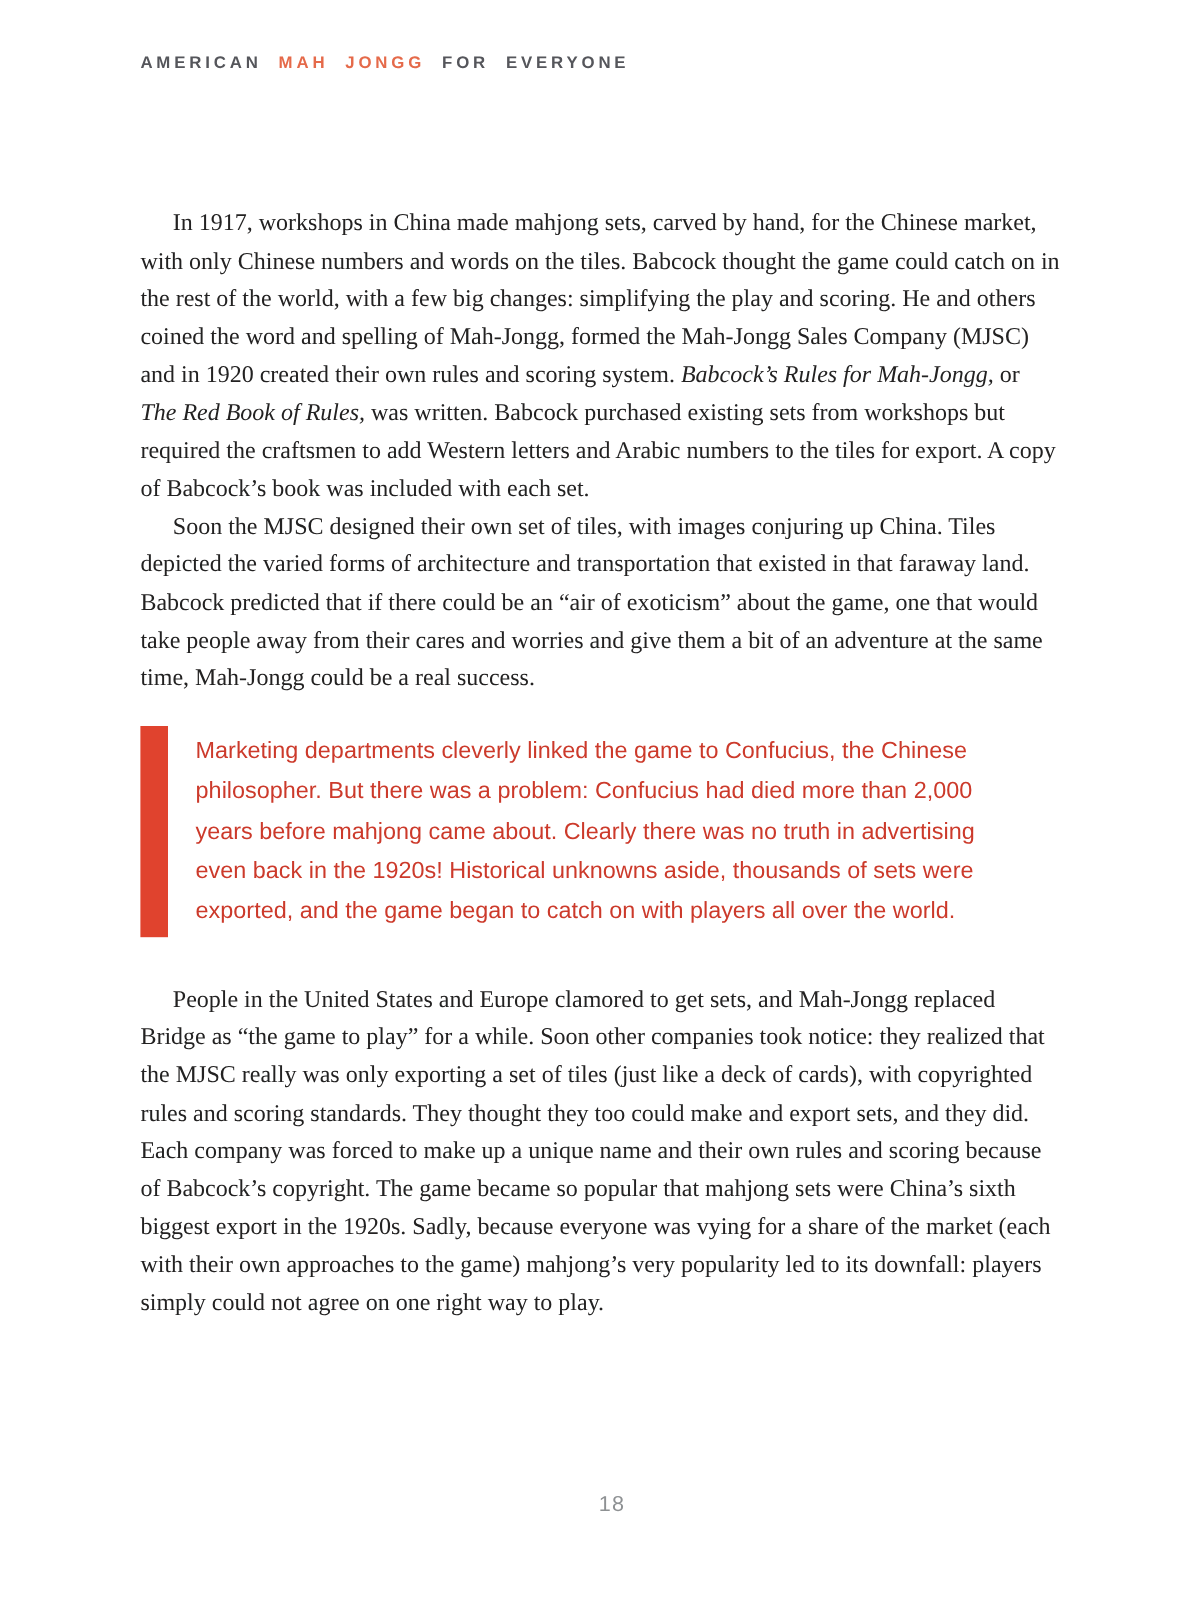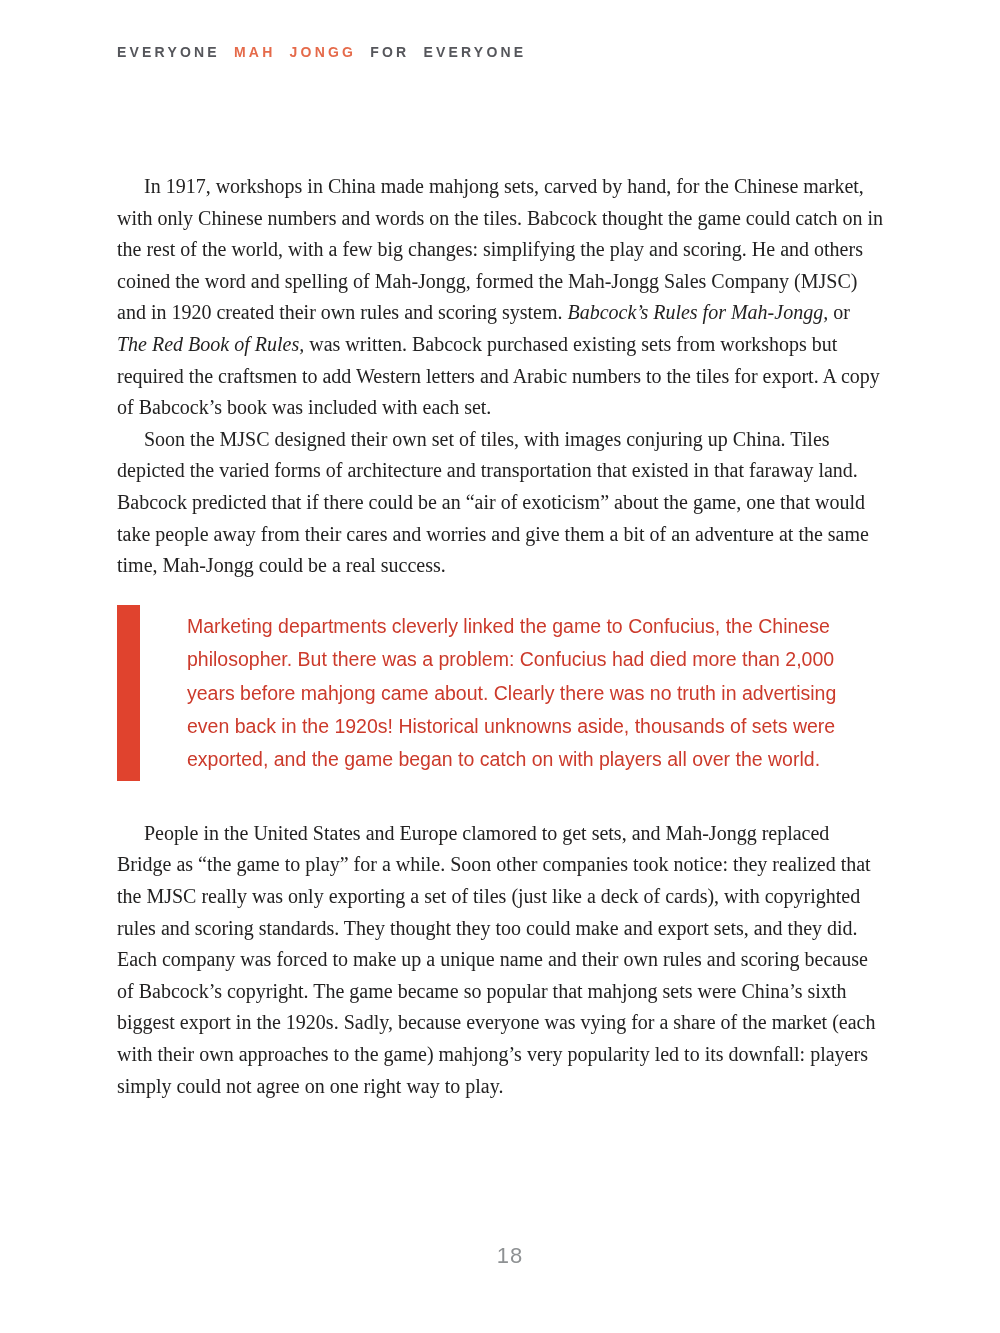--- a/index.html
+++ b/index.html
@@ -40,21 +40,20 @@
     line-height: 31.6px;
     color: var(--body-text);
     text-align: left;
   }
   p.body-paragraph { margin: 0; text-indent: 27px; }
   p.body-paragraph em { font-style: italic; }
   blockquote.pullquote {
     margin: 23px 0 37px 0;
     display: flex;
     align-items: stretch;
-    gap: 24px;
   }
   .pullquote .bar {
     flex: 0 0 23px;
     width: 23px;
     background: var(--accent-bar-red);
     margin-right: 23px;
   }
   .pullquote .quote-text {
     font-family: "Liberation Sans", sans-serif;
     font-size: 19.5px;
@@ -63,33 +62,33 @@
     width: 678px;
     padding: 5px 0 4px 0;
   }
   .page-number {
     position: absolute;
     left: 0;
     right: 0;
     top: 1243px;
     text-align: center;
     font-family: "Liberation Sans", sans-serif;
-    font-size: 22px;
+    font-size: 18px;
     letter-spacing: 1px;
     color: var(--page-number-gray);
     margin-left: 20px;
   }
 </style>
 </head>
 <body>
 
 <div class="page">
 
   <div class="running-head">
-    <span>EVERYONE</span>
+    <span>AMERICAN</span>
     <span> </span>
     <span class="hl">MAH JONGG</span>
     <span> </span>
     <span>FOR EVERYONE</span>
   </div>
 
   <div class="body-copy">
 
     <p class="body-paragraph"><span>In 1917, workshops in China made mahjong sets, carved by hand, for the Chinese market, with only Chinese numbers and words on the tiles. Babcock thought the game could catch on in the rest of the world, with a few big changes: simplifying the play and scoring. He and others coined the word and spelling of Mah-Jongg, formed the Mah-Jongg Sales Company (MJSC) and in 1920 created their own rules and scoring system. </span><em>Babcock’s Rules for Mah-Jongg,</em><span> or </span><em>The Red Book of Rules,</em><span> was written. Babcock purchased existing sets from workshops but required the craftsmen to add Western letters and Arabic numbers to the tiles for export. A copy of Babcock’s book was included with each set.</span></p>
 

